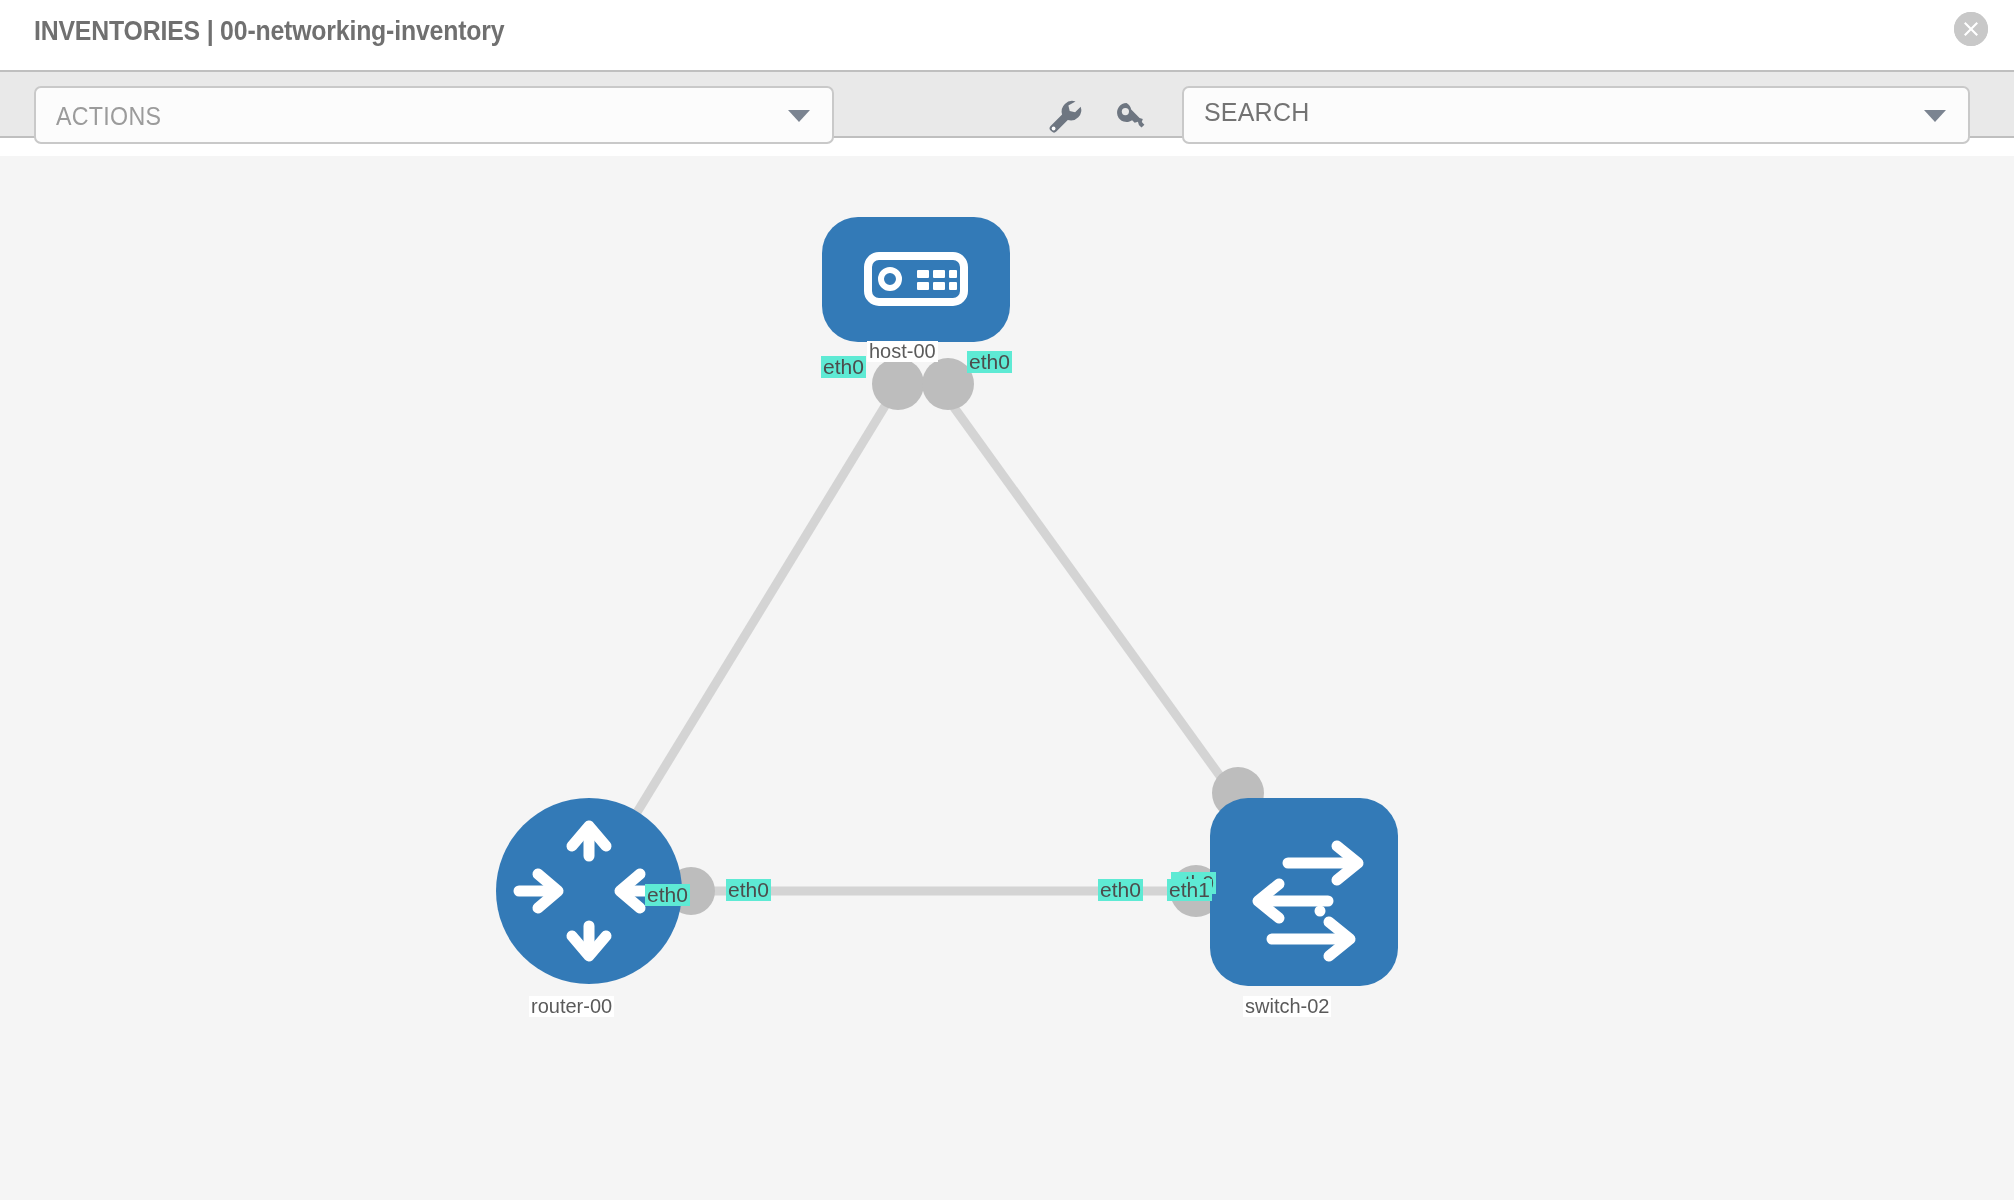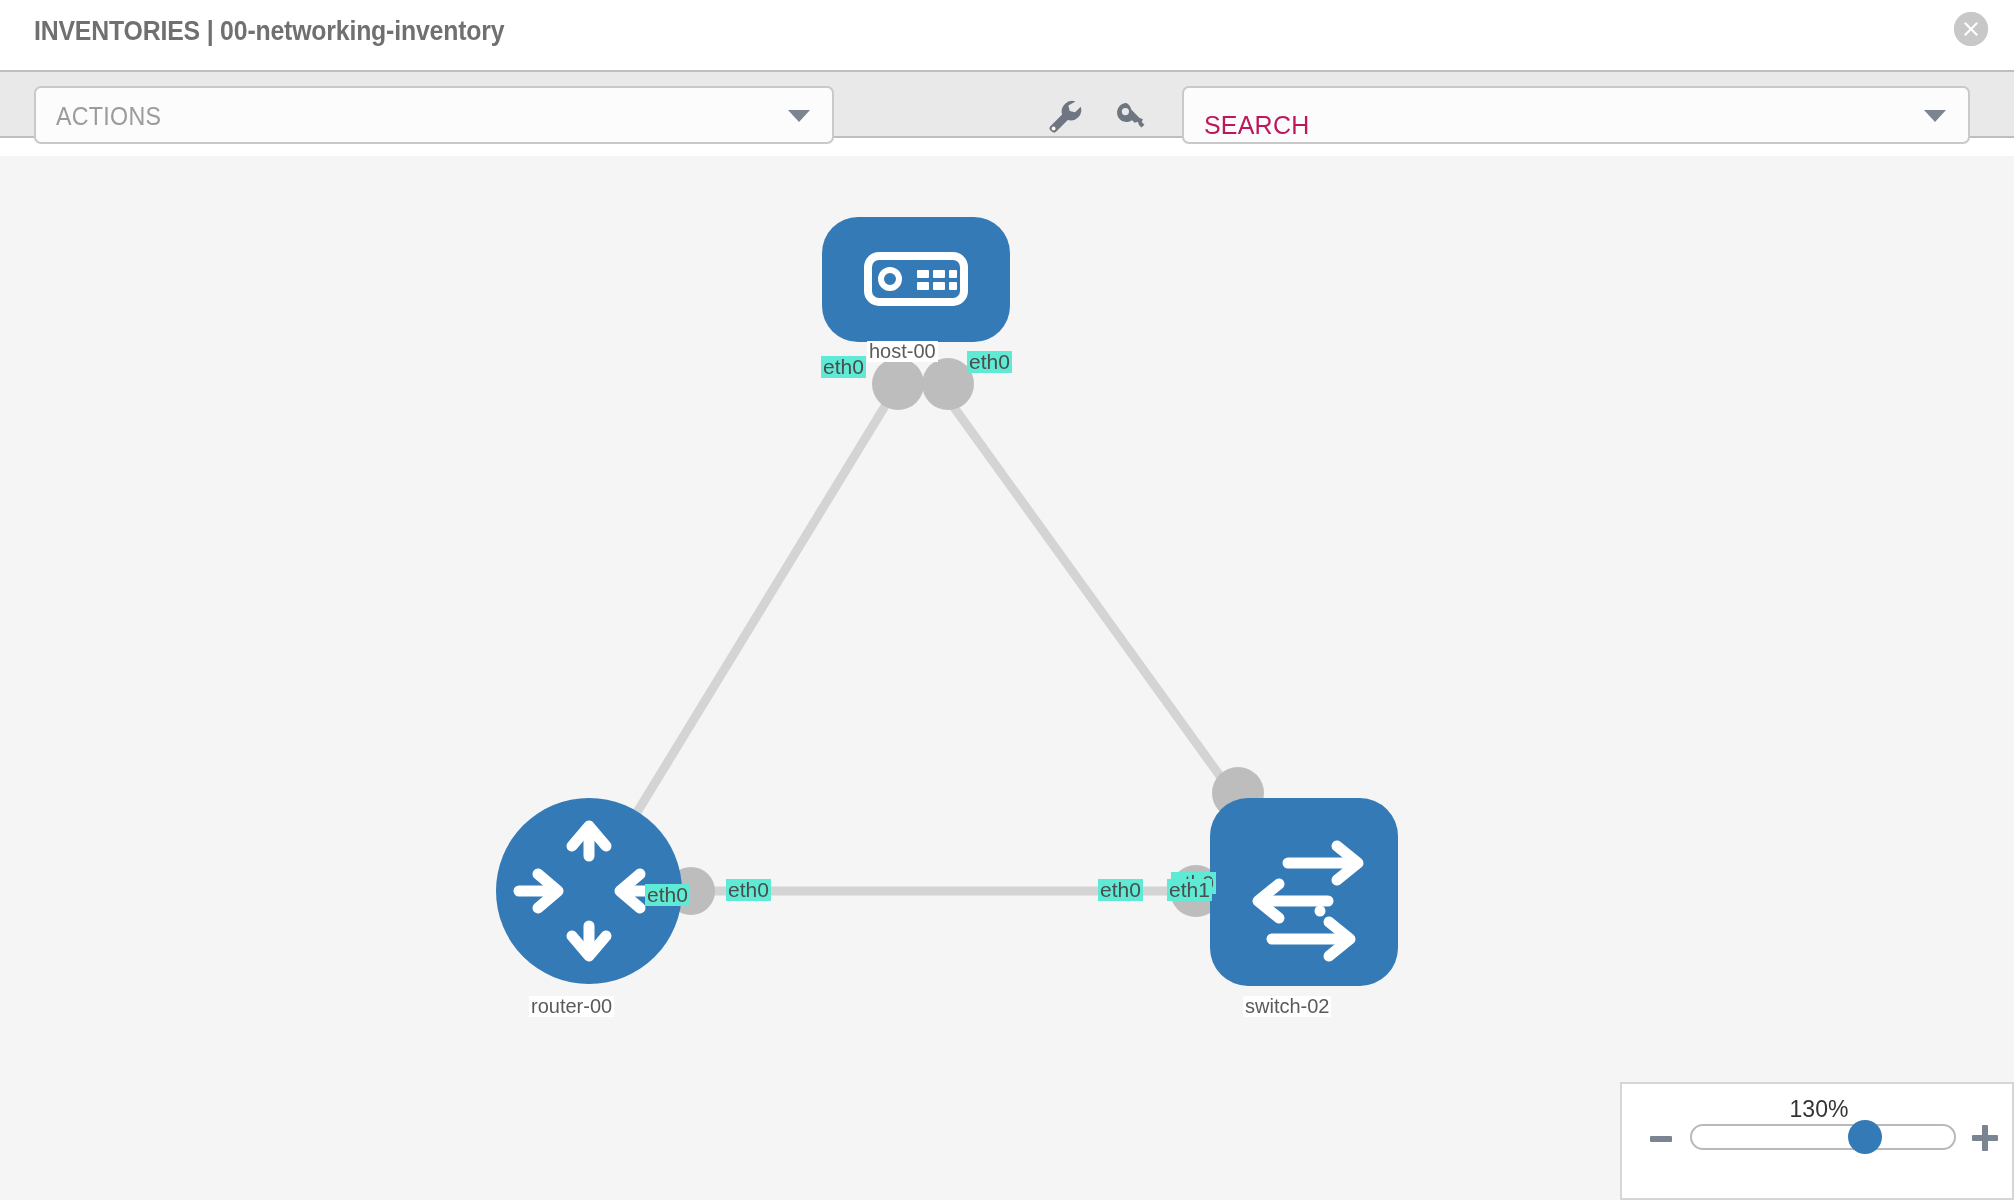--- a/index.html
+++ b/index.html
@@ -119,23 +119,23 @@
     height: 58px;
     background: #fcfcfc;
     border: 2px solid #c9c9c9;
     border-radius: 7px;
     box-sizing: border-box;
     cursor: text;
   }
   .search-label {
     position: absolute;
     left: 20px;
-    top: 23px;
+    top: 10px;
     font-size: 25px;
-    color: #be185d;
+    color: #737373;
     letter-spacing: 0.2px;
   }
 
   
   .canvas {
     position: absolute;
     left: 0; top: 156px;
     width: 2014px;
     height: 1044px;
     background: #f5f5f5;
@@ -357,22 +357,15 @@
     <div class="node-label" style="left:1243px; top:840px;">switch-02</div>
 
     <div class="iface-label" style="left:821px; top:200px;">eth0</div>
     <div class="iface-label" style="left:967px; top:195px;">eth0</div>
     <div class="iface-label" style="left:645px; top:728px;">eth0</div>
     <div class="iface-label" style="left:1171px; top:716px;">eth0</div>
     <div class="iface-label" style="left:726px; top:723px;">eth0</div>
     <div class="iface-label" style="left:1098px; top:723px;">eth0</div>
     <div class="iface-label" style="left:1167px; top:723px;">eth1</div>
 
-    <div class="zoom-panel" style="left:1620px; top:926px;">
-      <div class="zoom-pct">130%</div>
-      <div class="zoom-minus"></div>
-      <div class="zoom-track"></div>
-      <div class="zoom-thumb"></div>
-      <div class="zoom-plus"></div>
-    </div>
 
   </div>
 </div>
 
 </body></html>

